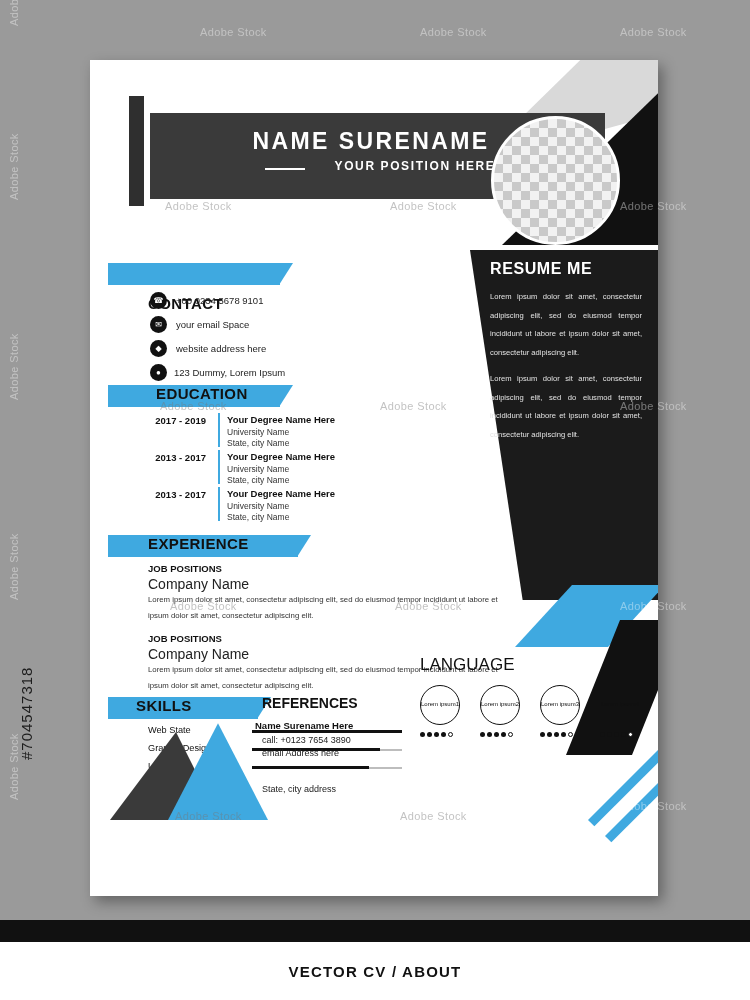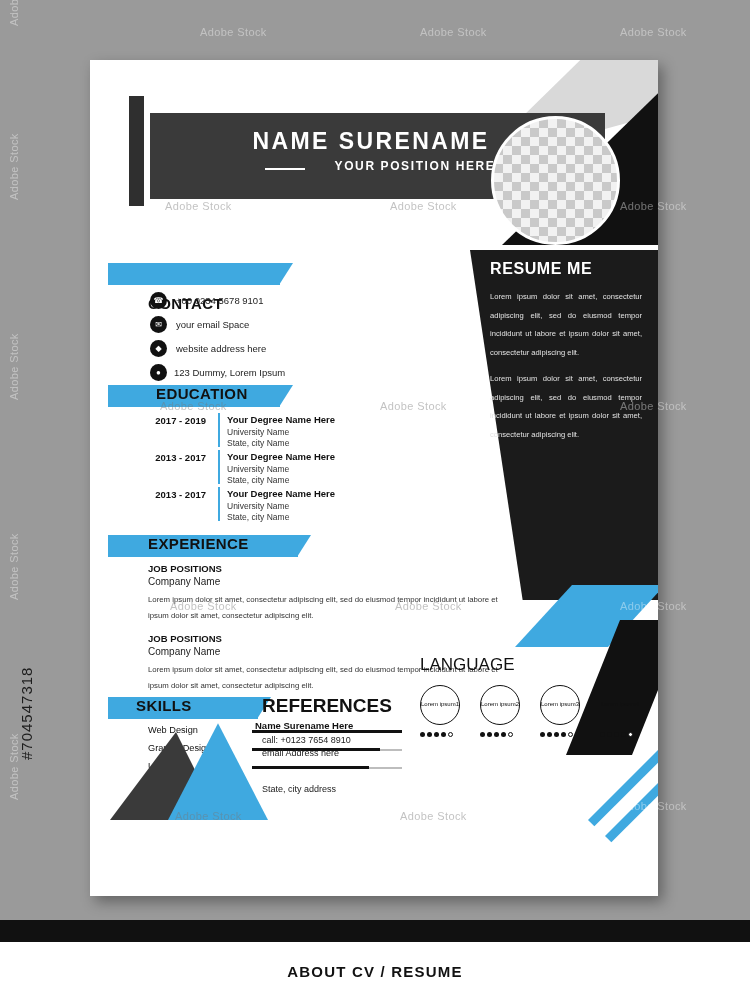--- a/index.html
+++ b/index.html
@@ -113,38 +113,38 @@
     color:#fff;font-size:8px;display:flex;align-items:center;justify-content:center;
   }
   .c-text{position:absolute;font-size:9.5px;color:#1d1d1d;}
   
   .edu-year{position:absolute;font-size:9.5px;font-weight:bold;color:#111;text-align:right;width:66px;}
   .edu-bar{position:absolute;width:2px;background:#3fa9e0;}
   .edu-deg{position:absolute;font-size:9.5px;font-weight:bold;color:#111;}
   .edu-sub{position:absolute;font-size:8.5px;color:#333;line-height:1.45;}
   
   .exp-role{position:absolute;font-size:9.5px;font-weight:bold;color:#111;}
-  .exp-co{position:absolute;font-size:10px;color:#222;}
+  .exp-co{position:absolute;font-size:14px;color:#222;}
   .exp-body{position:absolute;width:350px;font-size:7.8px;color:#333;line-height:2.1;}
   
   .skill-label{position:absolute;font-size:9.2px;color:#111;}
   .skill-track{position:absolute;height:2px;background:#bdbdbd;}
   .skill-fill{position:absolute;height:3px;background:#111;}
   
   .lang-title{position:absolute;left:330px;top:595px;font-size:17px;font-weight:normal;color:#111;}
   .lang-circle{
     position:absolute;width:38px;height:38px;border-radius:50%;border:1.3px solid #111;
     display:flex;align-items:center;justify-content:center;text-align:center;
     font-size:6px;color:#111;line-height:1.25;
   }
   .lang-dots{position:absolute;display:flex;gap:2px;}
   .dot{width:5px;height:5px;border-radius:50%;background:#111;}
   .dot.off{background:#fff;border:1px solid #111;width:3px;height:3px;}
   
-  .ref-title{position:absolute;left:172px;top:635px;font-size:19px;font-weight:bold;color:#111;}
+  .ref-title{position:absolute;left:172px;top:635px;font-size:14px;font-weight:bold;color:#111;}
   .ref-name{position:absolute;left:165px;top:660px;font-size:9.5px;font-weight:bold;color:#111;}
   .ref-line{position:absolute;left:172px;font-size:9px;color:#222;}
   
   .blk-tri{
     position:absolute;left:20px;top:650px;width:110px;height:110px;background:#3a3a3a;
     clip-path:polygon(0 100%,60% 20%,100% 100%);
   }
   .blue-tri{
     position:absolute;left:78px;top:650px;width:100px;height:110px;background:#3fa9e0;
     clip-path:polygon(0 100%,50% 12%,100% 100%);
@@ -227,21 +227,21 @@
 
   <div class="exp-role" style="left:58px;top:573px;">JOB POSITIONS</div>
   <div class="exp-co" style="left:58px;top:586px;">Company Name</div>
   <div class="exp-body" style="left:58px;top:602px;">Lorem ipsum dolor sit amet, consectetur adipiscing elit, sed do eiusmod tempor incididunt ut labore et ipsum dolor sit amet, consectetur adipiscing elit.</div>
 
   <div class="ribbon" style="left:18px;top:637px;width:150px;">
       <span class="tail"></span>
     </div>
   <div class="sec-title" style="left:46px;top:637px;">SKILLS</div>
 
-  <div class="skill-label" style="left:58px;top:665px;">Web Design</div>
+  <div class="skill-label" style="left:58px;top:665px;">Web State</div>
   <div class="skill-track" style="left:162px;top:671px;width:150px;"></div>
   <div class="skill-fill" id="sf0" style="left: 162px; top: 670px; width: 150px;"></div>
 
   <div class="skill-label" style="left:58px;top:683px;">Graphic Design</div>
   <div class="skill-track" style="left:162px;top:689px;width:150px;"></div>
   <div class="skill-fill" id="sf1" style="left: 162px; top: 688px; width: 127.5px;"></div>
 
   <div class="skill-label" style="left:58px;top:701px;">UI Design</div>
   <div class="skill-track" style="left:162px;top:707px;width:150px;"></div>
   <div class="skill-fill" id="sf2" style="left: 162px; top: 706px; width: 117px;"></div>
@@ -294,21 +294,21 @@
       <span class="dot"></span>
       <span class="dot"></span>
       <span class="dot off"></span>
   </div>
 
   <div class="blk-tri"></div>
   <div class="blue-tri"></div>
 
   <div class="ref-title">REFERENCES</div>
   <div class="ref-name">Name  Surename Here</div>
-  <div class="ref-line" style="top:675px;">call: +0123 7654 8910</div>
+  <div class="ref-line" style="top:675px;">call: +0123 7654 3890</div>
   <div class="ref-line" style="top:688px;">email Address here</div>
   <div class="ref-line" style="top:724px;">State, city address</div>
 </div>
 
 <div id="watermarks">
   <span class="wm" style="left:8px;top:26px;transform:rotate(-90deg);transform-origin:left top;">Adobe Stock</span>
   <span class="wm" style="left:200px;top:26px;">Adobe Stock</span>
   <span class="wm" style="left:420px;top:26px;">Adobe Stock</span>
   <span class="wm" style="left:620px;top:26px;">Adobe Stock</span>
 
@@ -330,14 +330,14 @@
   <span class="wm" style="left:8px;top:800px;transform:rotate(-90deg);transform-origin:left top;">Adobe Stock</span>
   <span class="wm dark" style="left:175px;top:810px;">Adobe Stock</span>
   <span class="wm dark" style="left:400px;top:810px;">Adobe Stock</span>
   <span class="wm" style="left:620px;top:800px;">Adobe Stock</span>
 
   <span class="wm-side">#704547318</span>
 </div>
 
 <div id="blackstrip"></div>
 <div id="bottombar">
-  <span class="caption">ABOUT CV  /  RESUME</span>
+  <span class="caption">VECTOR CV  /  ABOUT</span>
 </div>
 
 </body></html>

